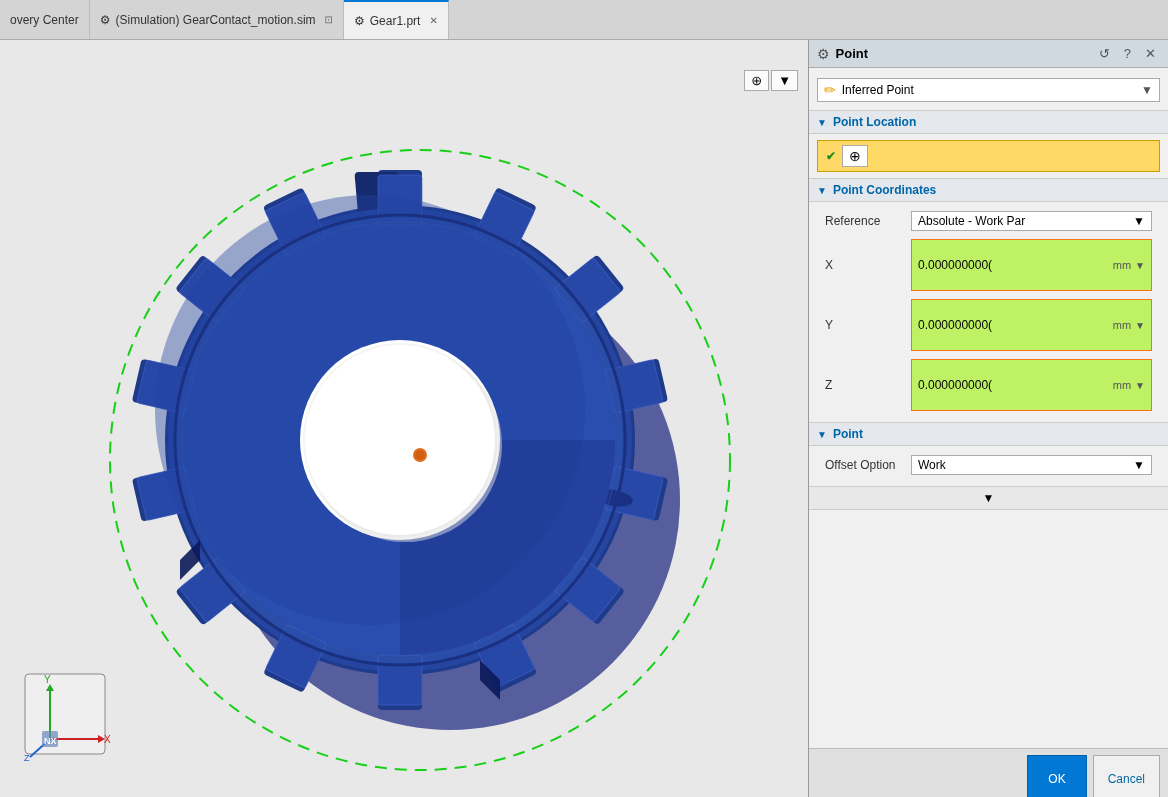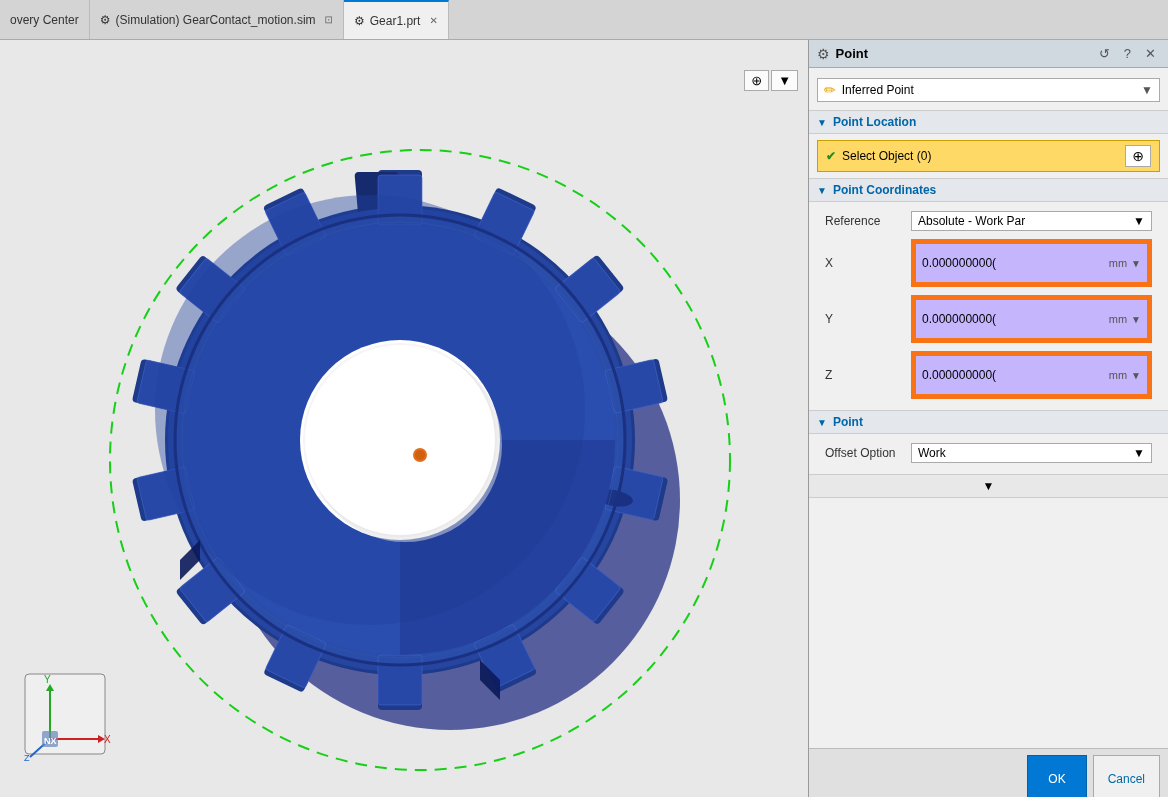--- a/index.html
+++ b/index.html
@@ -165,23 +165,23 @@
     .form-row .form-label {
       width: 80px;
       font-size: 12px;
       color: #333;
       flex-shrink: 0;
     }
     .form-row .form-input {
       flex: 1;
       display: flex;
       align-items: center;
-      border: 5px solid #f97316;
-      background: #c4b5fd;
-      padding: 12px 6px;
+      border: 1px solid #f97316;
+      background: #bef264;
+      padding: 18px 6px;
       gap: 4px;
       cursor: pointer;
     }
     .form-row .form-input .value { flex: 1; font-size: 12px; }
     .form-row .form-input .unit { font-size: 11px; color: #555; }
     .form-row .form-input .arrow { font-size: 10px; color: #555; }
     .form-row .form-select {
       flex: 1;
       border: 1px solid #aaa;
       background: white;
@@ -429,21 +429,20 @@
         <span class="arrow">▼</span>
       </div>
 
       <div class="section-header">
         <span class="arrow">▼</span>
         <span>Point Location</span>
       </div>
 
       <div class="select-obj-row">
         <span class="check">✔</span>
-        <span class="label">Select Object (0)</span>
         <div class="crosshair-btn">
           <span>⊕</span>
         </div>
       </div>
 
       <div class="section-header">
         <span class="arrow">▼</span>
         <span>Point Coordinates</span>
       </div>
 

